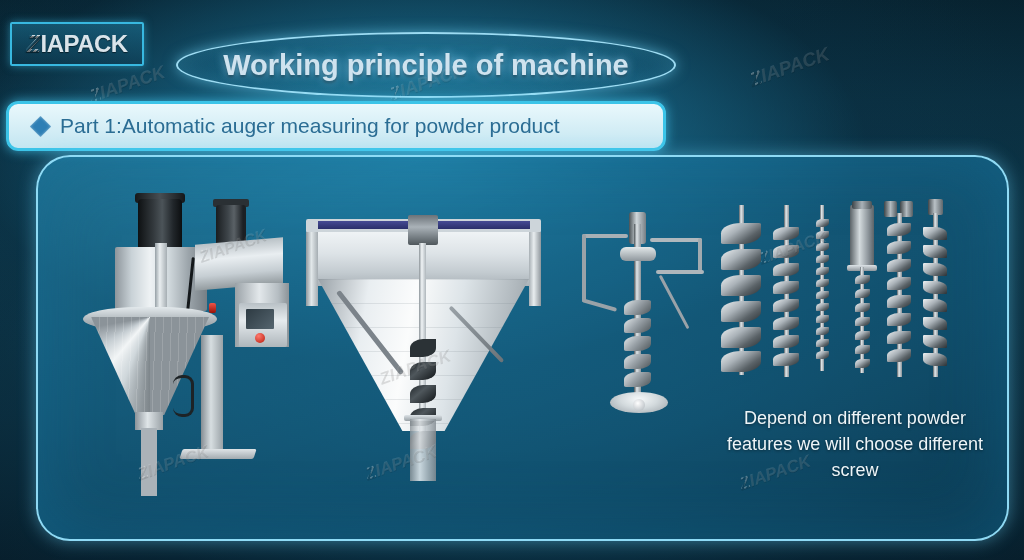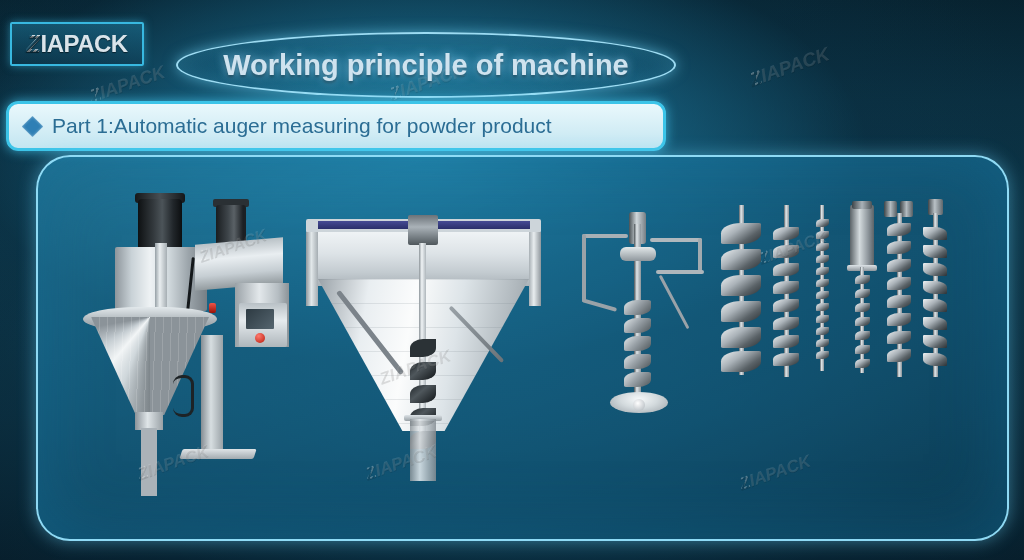--- a/index.html
+++ b/index.html
@@ -71,21 +71,21 @@
     text-shadow:0 0 10px rgba(150,220,255,0.75),0 2px 3px rgba(0,0,0,0.45);
     white-space:nowrap;letter-spacing:0px;
   }
 
   
   .subtitle-bar{
     position:absolute;left:6px;top:101px;width:660px;height:50px;
     border:3px solid #3cc4e8;border-radius:12px;
     background:linear-gradient(180deg,#e9f8fc 0%,#d5eef6 55%,#c3e6f1 100%);
     box-shadow:0 0 12px rgba(70,200,240,0.75);
-    display:flex;align-items:center;padding-left:16px;box-sizing:border-box;
+    display:flex;align-items:center;padding-left:24px;box-sizing:border-box;
   }
   .bullet-diamond{
     width:15px;height:15px;background:#2e7fb5;
     transform:rotate(45deg);margin-right:12px;flex:0 0 auto;
     box-shadow:inset 0 0 3px rgba(255,255,255,0.4);
   }
   .subtitle-text{
     font-size:21px;color:#2b6d94;font-weight:normal;white-space:nowrap;
   }
 
@@ -309,15 +309,20 @@
 
     </div>
 
     <div class="wm" style="left:98px;top:296px;font-size:17px;"><span class="zz">Z</span>IAPACK</div>
     <div class="wm" style="left:340px;top:200px;font-size:17px;"><span class="zz">Z</span>IAPACK</div>
     <div class="wm" style="left:326px;top:296px;font-size:17px;"><span class="zz">Z</span>IAPACK</div>
     <div class="wm" style="left:700px;top:306px;font-size:17px;"><span class="zz">Z</span>IAPACK</div>
     <div class="wm" style="left:160px;top:80px;font-size:16px;"><span class="zz">Z</span>IAPACK</div>
     <div class="wm" style="left:720px;top:82px;font-size:16px;"><span class="zz">Z</span>IAPACK</div>
 
+    <div class="caption">
+      <div>Depend on different powder</div>
+      <div>features we will choose different</div>
+      <div>screw</div>
+    </div>
 
   </div>
 </div>
 
 </body></html>

